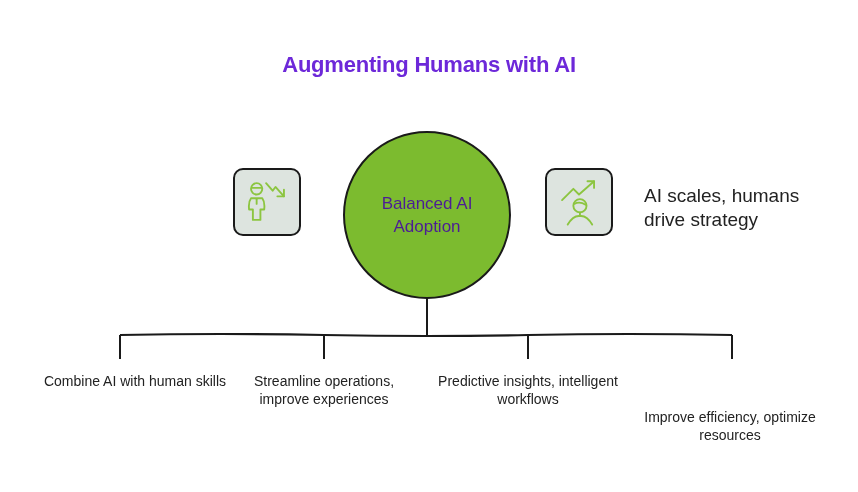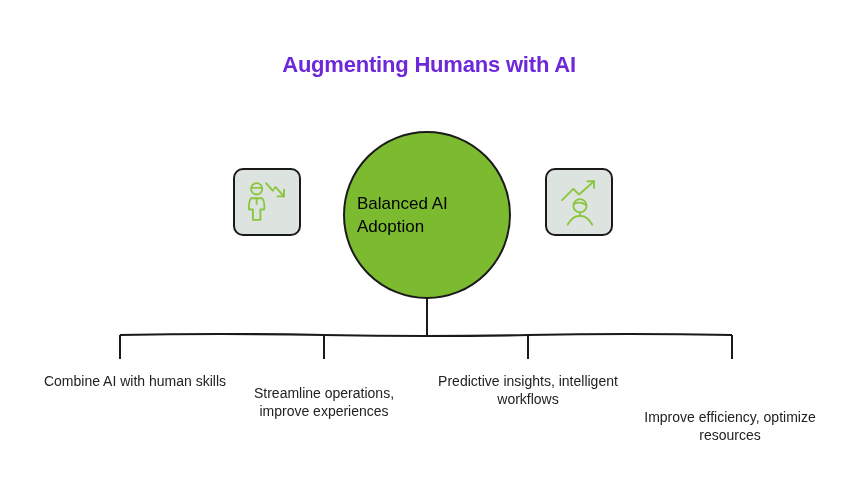--- a/index.html
+++ b/index.html
@@ -11,21 +11,21 @@
     .heading { font-size: 18px; font-weight: bold; color: #a8d37a; line-height: 24px; }
     .body-text { font-size: 19px; color: #222222; line-height: 24px; }
     .left-block { right: 650px; text-align: right; }
     .right-block { left: 644px; text-align: left; }
     .icon-box { width: 68px; height: 68px; background: #dde4df; border: 2.5px solid #1a1a1a;
                 border-radius: 10px; box-sizing: border-box; }
     .icon-box svg { width: 100%; height: 100%; display: block; }
     .center-circle { left: 343px; top: 131px; width: 168px; height: 168px; border-radius: 50%;
                      background: #7cbb2f; border: 2px solid #1a1a1a; box-sizing: border-box;
                      display: flex; align-items: center; justify-content: center; }
-    .center-label { color: #000000; font-size: 17px; line-height: 23px; width: 140px; }
+    .center-label { color: #4c1d95; font-size: 17px; text-align: center; line-height: 23px; width: 140px; }
     .connectors { left: 0; top: 0; width: 858px; height: 492px; pointer-events: none; }
     .leaf { width: 190px; text-align: center; font-size: 14px; color: #222222; line-height: 18px; top: 372px; }
   </style>
 </head>
 <body>
 
 <div class="abs title">Augmenting Humans with AI</div>
 
 <svg class="abs connectors" viewBox="0 0 858 492">
   <line x1="427" y1="289" x2="427" y2="335" stroke="#1a1a1a" stroke-width="2"></line>
@@ -63,18 +63,19 @@
       <path d="M43 12 L50 12 L50 19"></path>
       <circle cx="35" cy="38" r="7"></circle>
       <path d="M29 36 Q 35 33 41 37"></path>
       <line x1="35" y1="45" x2="35" y2="49"></line>
       <path d="M22 58 Q 28 48 35 49 Q 42 48 48 58"></path>
     </g>
   </svg>
 </div>
 
 <div class="abs right-block" style="top:170px; width:190px;">
+  <div class="body-text" style="margin-top:14px; width:180px;">AI scales, humans drive strategy</div>
 </div>
 
 <div class="abs leaf" style="left:40px;">Combine AI with human skills</div>
-<div class="abs leaf" style="left:229px;margin-top:12px;">Streamline operations, improve experiences</div>
+<div class="abs leaf" style="left:229px;">Streamline operations, improve experiences</div>
 <div class="abs leaf" style="left:433px;">Predictive insights, intelligent workflows</div>
 <div class="abs leaf" style="left:635px;margin-top:36px;">Improve efficiency, optimize resources</div>
 
 </body></html>

